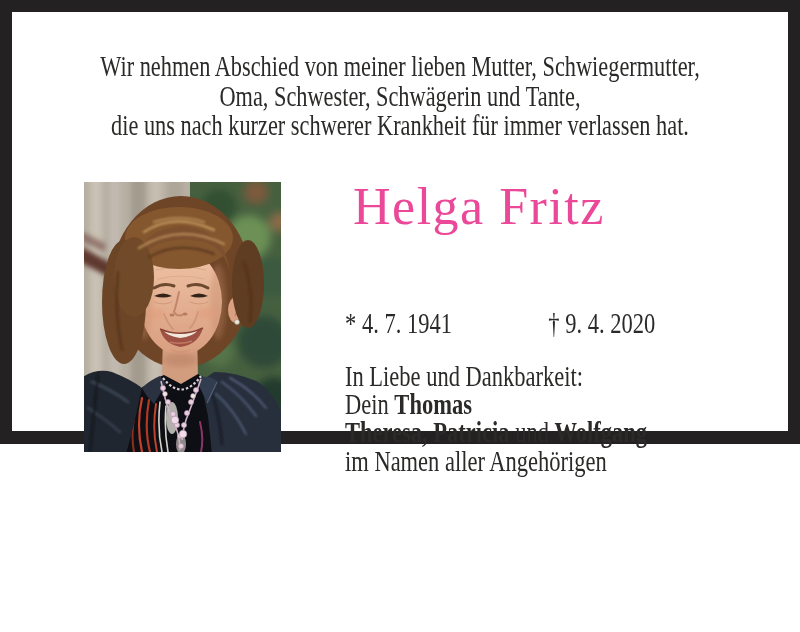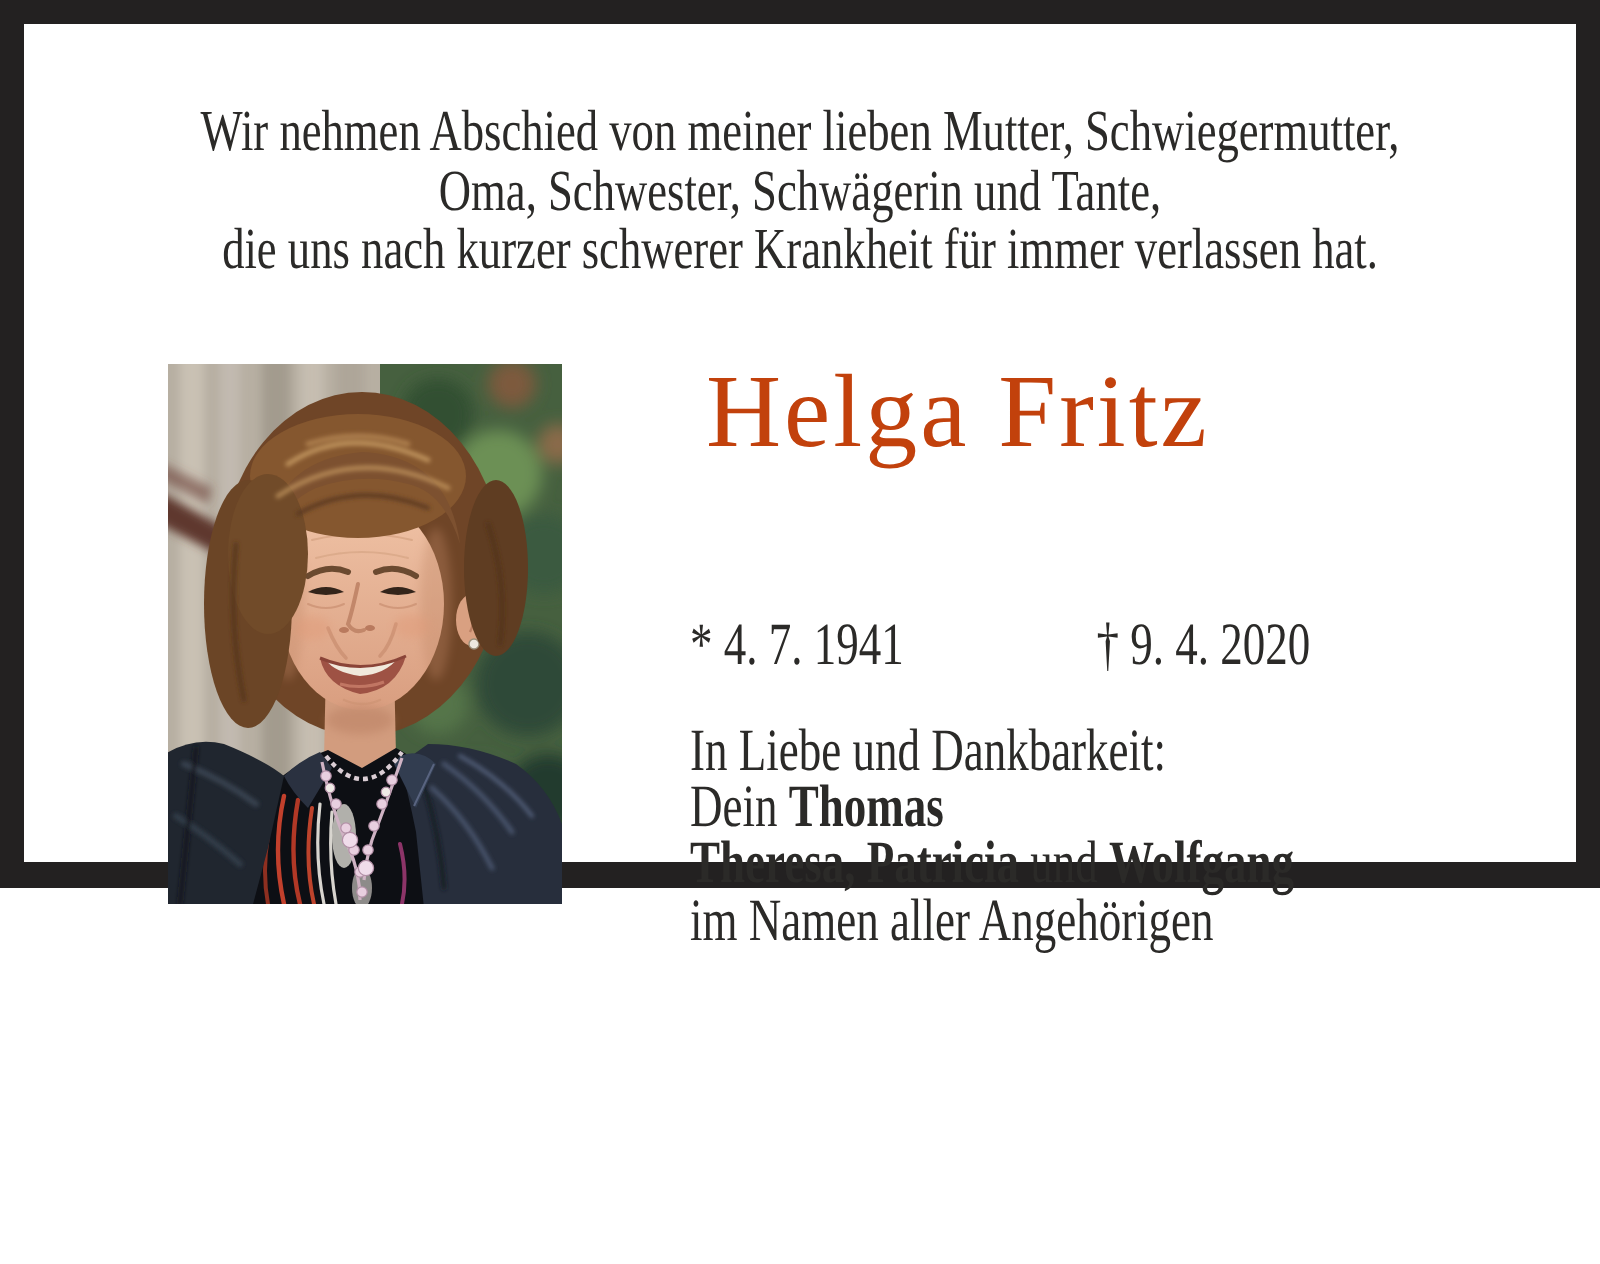--- a/index.html
+++ b/index.html
@@ -44,21 +44,21 @@
   }
   .photo svg { display: block; width: 100%; height: 100%; }
 
   .name {
     position: absolute;
     left: 341px; top: 169px;
     font-size: 52px;
     line-height: 52px;
     letter-spacing: 1.5px;
     white-space: nowrap;
-    color: #c2410c;
+    color: #ec4899;
   }
   .dates {
     position: absolute;
     left: 333px; top: 296px;
     font-size: 30px;
     line-height: 30px;
     white-space: nowrap;
     transform: scaleX(0.75);
     transform-origin: left top;
   }

